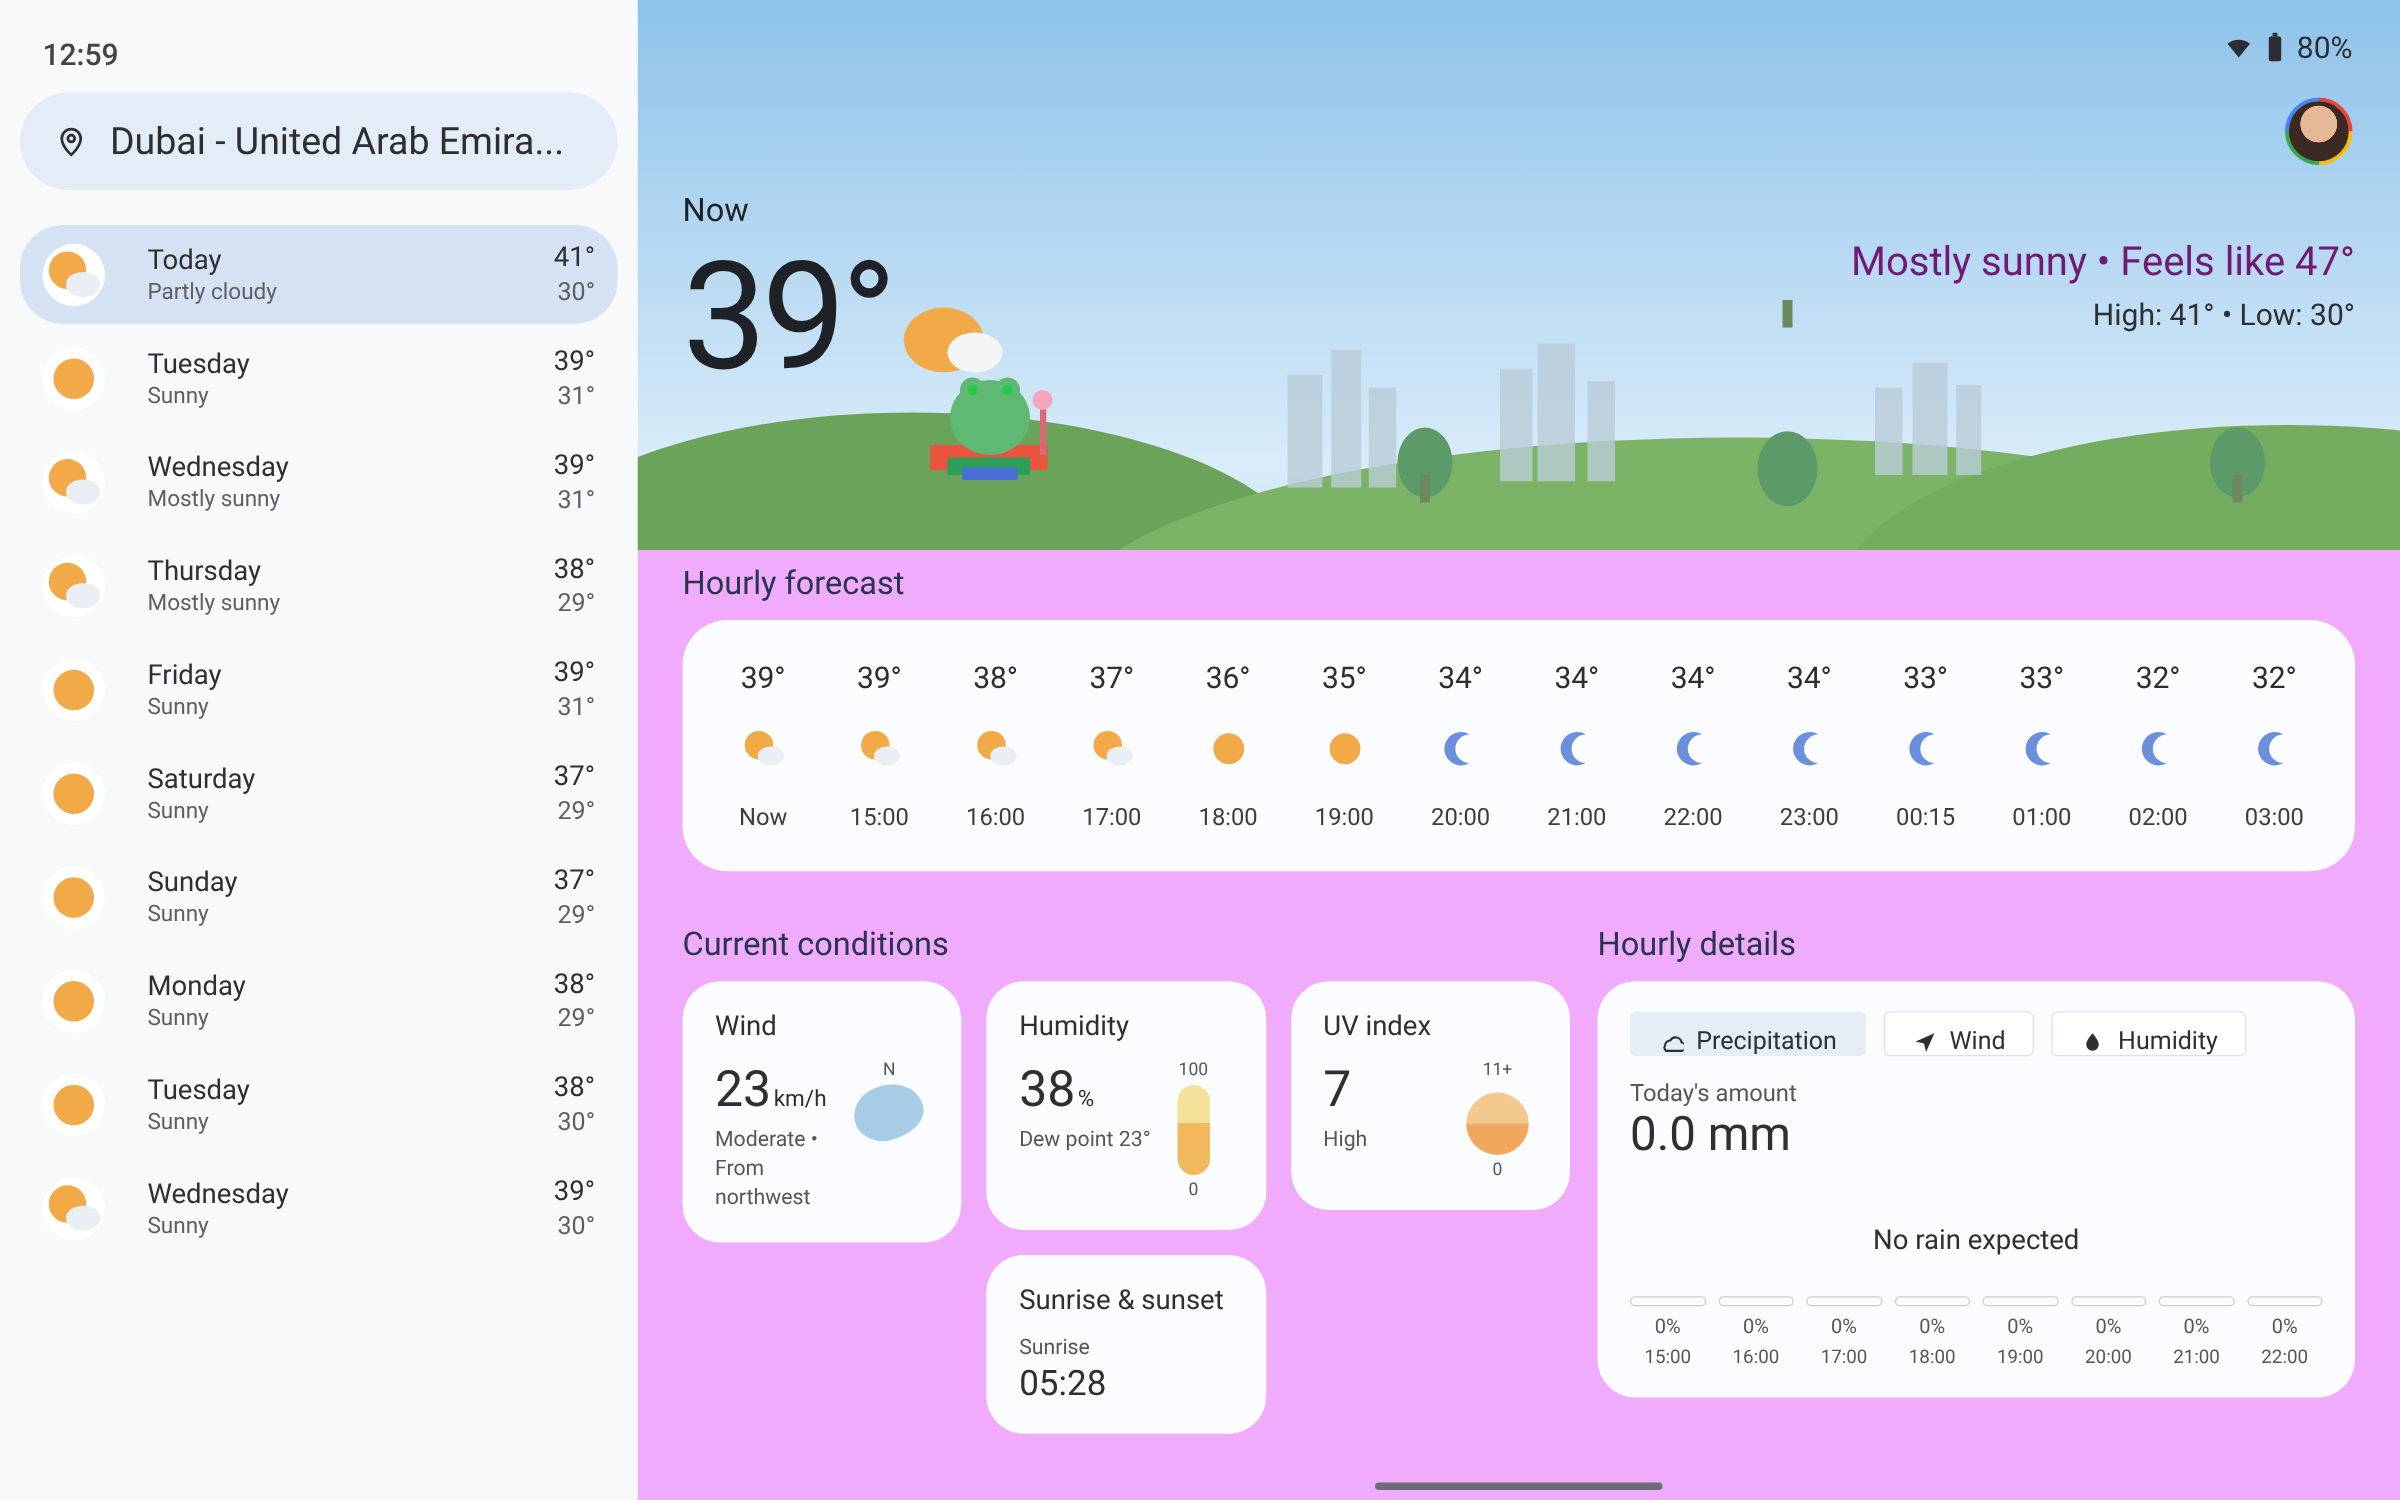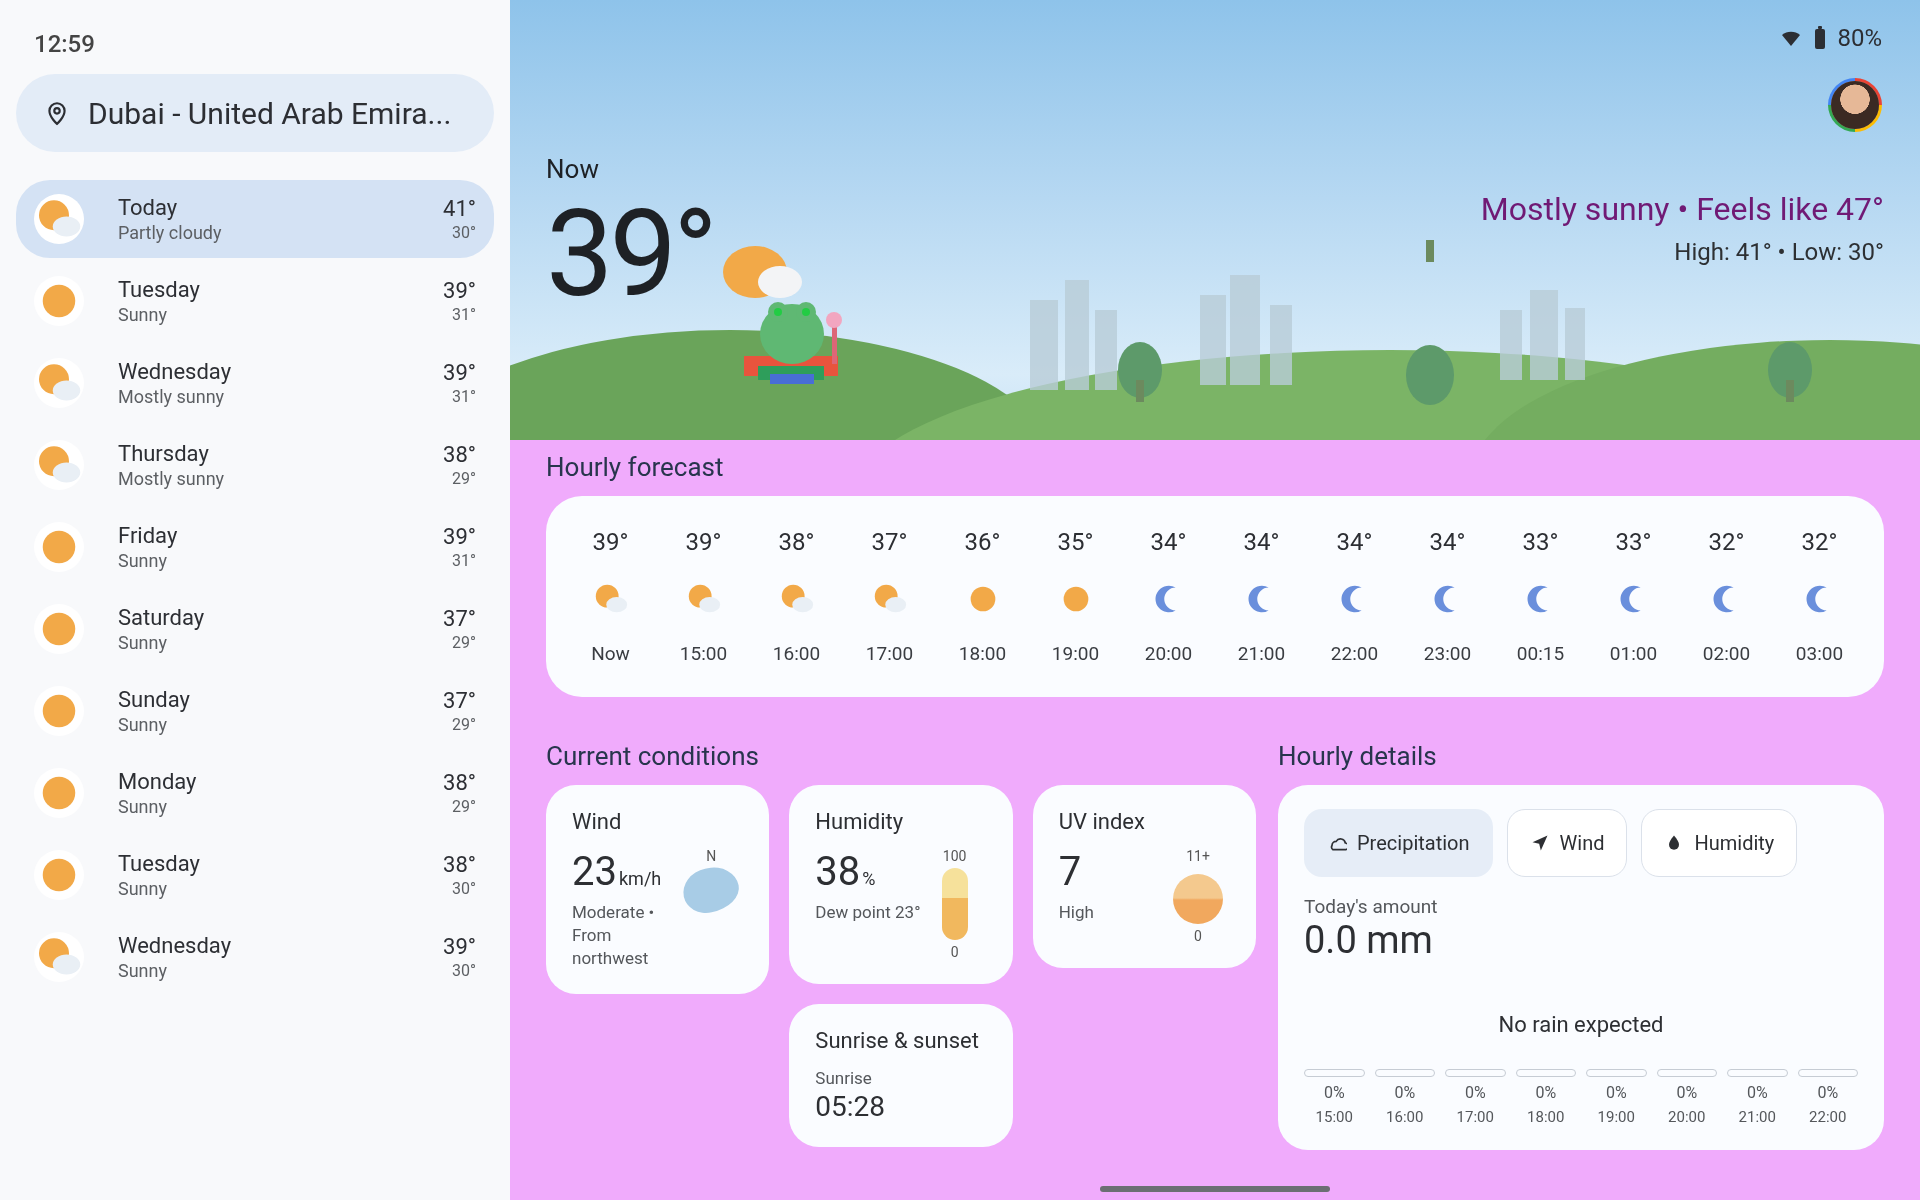--- a/index.html
+++ b/index.html
@@ -13,21 +13,21 @@
 .location-pill span { font-size:30px; color:#2c2e33; white-space:nowrap; overflow:hidden; text-overflow:ellipsis; }
 .days { display:flex; flex-direction:column; gap:4px; margin-top:16px; }
 .day { display:flex; align-items:center; gap:34px; padding:14px 18px; border-radius:34px; cursor:pointer; }
 .day.selected { background:#d4e2f4; }
 .day .icon-wrap { width:50px; height:50px; border-radius:50%; background:#fff; display:flex; align-items:center; justify-content:center; }
 .day .labels { flex:1; display:flex; flex-direction:column; }
 .day .labels .name { font-size:22px; color:#2d2f34; }
 .day .labels .cond { font-size:18px; color:#5c5f63; margin-top:2px; }
 .day .temps { display:flex; flex-direction:column; align-items:flex-end; gap:2px; }
 .day .temps .hi { font-size:22px; color:#2d2f34; }
-.day .temps .lo { font-size:16px; color:#5c5f63; }
+.day .temps .lo { font-size:20px; color:#5c5f63; }
 
 
 .main { flex:1; display:flex; flex-direction:column; position:relative; overflow:hidden; }
 .status-bar { position:absolute; top:24px; right:38px; display:flex; align-items:center; gap:10px; font-size:24px; color:#2c2e33; z-index:30; }
 .avatar { position:absolute; top:78px; right:38px; width:54px; height:54px; border-radius:50%; background:conic-gradient(#ea4335 0 25%,#fbbc04 0 50%,#34a853 0 75%,#4285f4 0 100%); padding:3px; z-index:30; cursor:pointer; }
 .avatar .inner { width:100%; height:100%; border-radius:50%; background:#b8866b; position:relative; overflow:hidden; }
 .avatar .inner::after{ content:""; position:absolute; inset:0; background:radial-gradient(circle at 50% 38%, #e6b897 38%, #3b2a23 39%); }
 
 
 .hero { position:relative; height:440px; padding:26px 36px 0; z-index:5; }
@@ -55,21 +55,21 @@
 .cond-cards { display:grid; grid-template-columns:repeat(3,1fr); gap:20px; }
 .cond-col { display:flex; flex-direction:column; gap:20px; }
 .card { background:#fafcff; border-radius:30px; padding:24px 26px; }
 .card .title { font-size:22px; color:#2d2f33; margin-bottom:14px; }
 .big { font-size:40px; font-weight:400; color:#2d2f33; }
 .unit { font-size:18px; color:#2d2f33; margin-left:2px; }
 .sub { font-size:17px; color:#54575b; margin-top:6px; line-height:1.35; }
 
 .details-card { background:#fafcff; border-radius:30px; padding:24px 26px; display:flex; flex-direction:column; gap:18px; }
 .chips { display:flex; gap:14px; }
-.chip { display:flex; align-items:center; gap:10px; height:68px; padding:0 22px; border-radius:18px; border:1.5px solid #dbe1ea; background:#fff; font-size:20px; color:#2d2f33; cursor:pointer; }
+.chip { display:flex; align-items:flex-end; gap:10px; height:36px; padding:0 22px; border-radius:5px; border:1.5px solid #dbe1ea; background:#fff; font-size:20px; color:#2d2f33; cursor:pointer; }
 .chip.selected { background:#e6edf7; border-color:transparent; }
 .amount-lbl { font-size:19px; color:#54575b; }
 .amount-val { font-size:38px; color:#2d2f33; }
 .no-rain { font-size:22px; color:#2d2f33; text-align:center; margin:32px 0 14px; }
 .bars { display:flex; gap:10px; justify-content:space-between; }
 .bar { flex:1; display:flex; flex-direction:column; align-items:center; gap:6px; }
 .bar .slot { height:8px; width:100%; border:1.5px solid #c6ccd4; border-radius:999px; }
 .bar .pct { font-size:16px; color:#54575b; }
 .bar .tm { font-size:15px; color:#54575b; }
 

